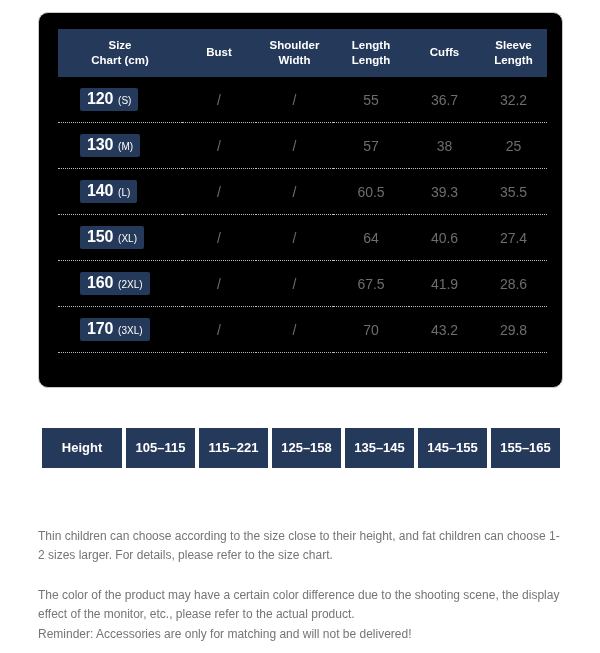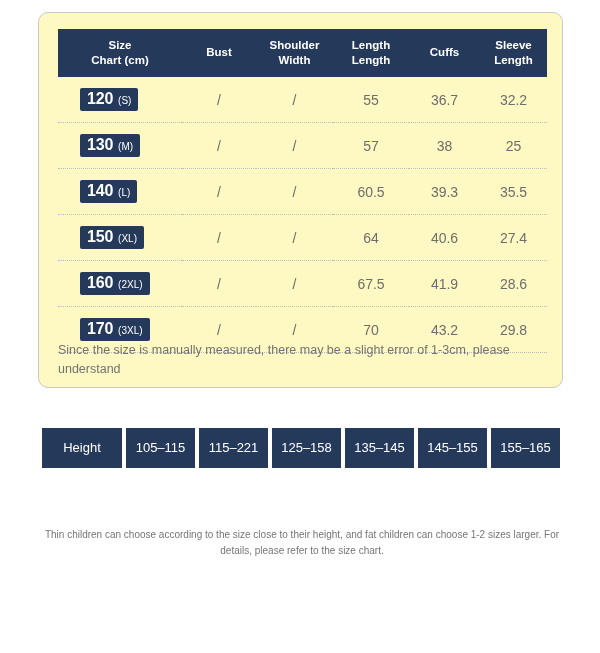--- a/index.html
+++ b/index.html
@@ -19,21 +19,21 @@
   
   .size-card {
     position: absolute;
     left: 38px;
     top: 12px;
     width: 525px;
     height: 376px;
     box-sizing: border-box;
     border: 1px solid #c9c9c9;
     border-radius: 10px;
-    background: #fef9c3;
+    background: #000000;
   }
 
   
   .chart-table {
     position: absolute;
     left: 19px;
     top: 16px;
     width: 489px;
     border-collapse: collapse;
     table-layout: fixed;
@@ -115,25 +115,25 @@
     top: 428px;
     width: 526px;
     border-collapse: separate;
     border-spacing: 4px 0;
     table-layout: fixed;
   }
   .height-table th {
     background: #25395a;
     color: #ffffff;
     font-size: 13px;
-    font-weight: normal;
+    font-weight: bold;
     text-align: center;
     padding: 12px 0 13px 0;
   }
-  .height-table th.height-label { font-weight: normal; }
+  .height-table th.height-label { font-weight: bold; }
   .height-table td {
     font-size: 14px;
     color: #656565;
     text-align: center;
     padding: 16px 0 8px 0;
     background: #ffffff;
   }
   .height-table td.suggestion-label {
     font-size: 13.5px;
     color: #555555;
@@ -141,24 +141,23 @@
 
   
   .footnotes {
     position: absolute;
     left: 38px;
     top: 527px;
     width: 528px;
   }
   .footnotes p {
     margin: 0 0 20px 0;
-    font-size: 10px;
+    font-size: 12px;
     line-height: 1.62;
     color: #757575;
-    text-align: center;
   }
   .footnotes p:last-child { margin-bottom: 0; }
   .footnotes .tight { margin-bottom: 0; }
 </style>
 </head>
 <body>
 
 <div class="size-card">
 
   <table class="chart-table">
@@ -270,32 +269,33 @@
         <td class="slash">/</td>
         <td class="slash">/</td>
         <td>70</td>
         <td>43.2</td>
         <td>29.8</td>
       </tr>
 
     </tbody>
   </table>
 
-  <div class="note-box">Since the size is manually measured, there may be a slight error of 1-3cm, please understand</div>
 </div>
 
 <table class="height-table">
   <tbody>
       <tr>
     <th class="height-label" style="width:80px">Height</th>
     <th>105–115</th>
     <th>115–221</th>
     <th>125–158</th>
     <th>135–145</th>
     <th>145–155</th>
     <th>155–165</th>
   </tr>
 </tbody>
   </table>
 
 <div class="footnotes">
   <p>Thin children can choose according to the size close to their height, and fat children can choose 1-2 sizes larger. For details, please refer to the size chart.</p>
+  <p class="tight">The color of the product may have a certain color difference due to the shooting scene, the display effect of the monitor, etc., please refer to the actual product.</p>
+  <p>Reminder: Accessories are only for matching and will not be delivered!</p>
 </div>
 
 </body></html>

